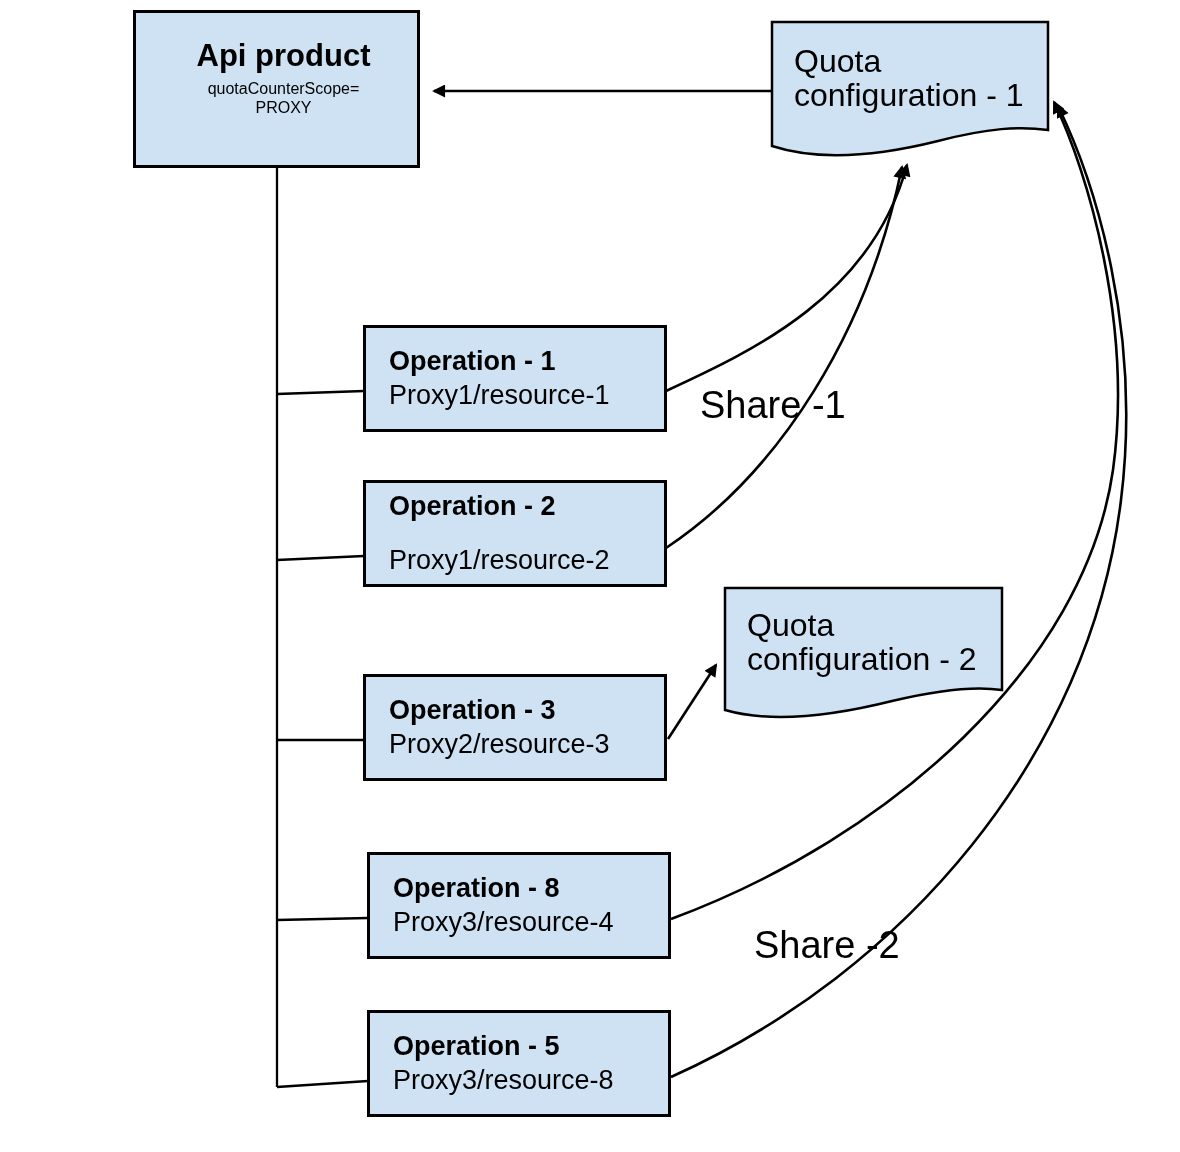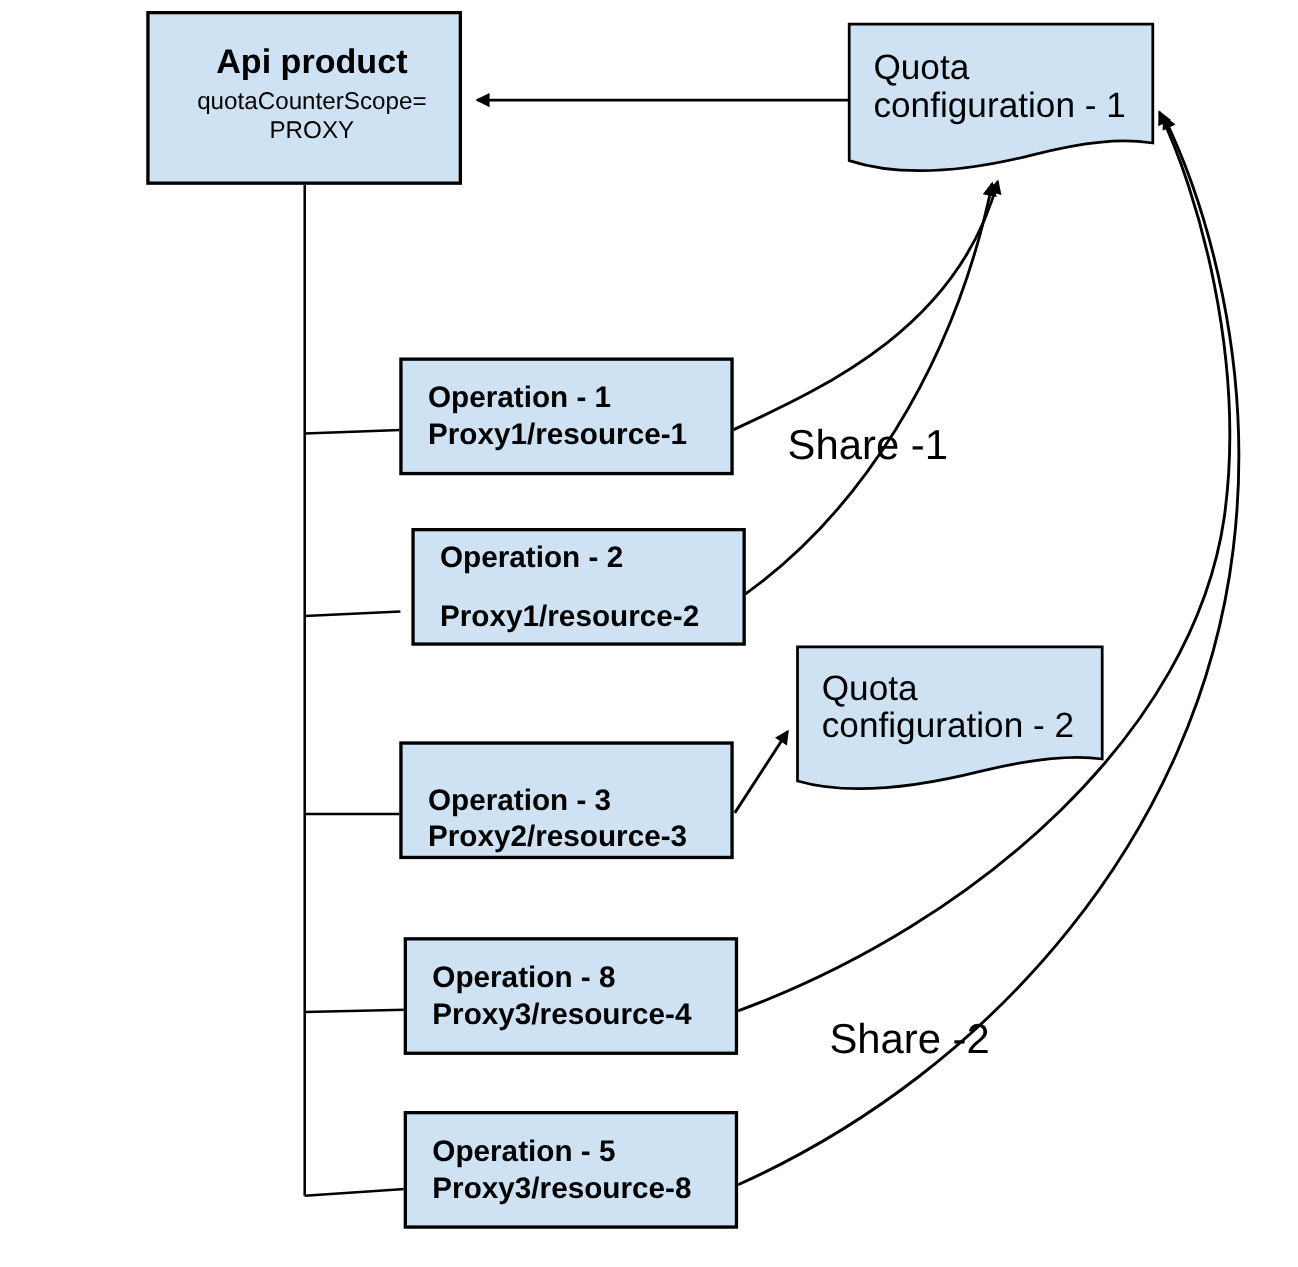--- a/index.html
+++ b/index.html
@@ -20,44 +20,44 @@
     box-sizing:border-box;
     background:var(--node-fill);
     border:3px solid var(--line);
   }
   .api-box{
     left:133px;top:10px;width:287px;height:158px;
     padding:26px 10px 0 24px;
     text-align:center;
   }
   .api-title{font-size:31px;font-weight:bold;line-height:1.1;margin-bottom:6px;}
-  .api-line{font-size:22px;line-height:1.2;}
+  .api-line{font-size:16px;line-height:1.2;}
   .op-box{
     width:304px;height:107px;
     display:flex;flex-direction:column;justify-content:center;
     padding-left:23px;
   }
   .op-title{font-size:27px;font-weight:bold;line-height:1.25;}
-  .op-sub{font-size:27px;line-height:1.25;font-weight:bold;}
+  .op-sub{font-size:27px;line-height:1.25;}
   #op1{left:363px;top:325px;}
-  #op2{left:374px;top:480px;gap:20px;}
-  #op3{left:363px;top:674px;justify-content:flex-end;}
+  #op2{left:363px;top:480px;gap:20px;}
+  #op3{left:363px;top:674px;}
   #op4{left:367px;top:852px;}
   #op5{left:367px;top:1010px;}
   .doc-text{
     position:absolute;
     font-size:32px;line-height:34px;
   }
   #quota1-text{left:794px;top:44px;}
   #quota2-text{left:747px;top:608px;}
   .share-label{
     position:absolute;
     font-size:38px;line-height:1.1;
   }
-  #share1{left:716px;top:385px;}
+  #share1{left:700px;top:385px;}
   #share2{left:730px;top:925px;margin-left:24px;}
   .doc-shape{fill:var(--node-fill);stroke:var(--line);stroke-width:2.5;}
   .wire{fill:none;stroke:var(--line);stroke-width:2.3;}
   .wire-thick{fill:none;stroke:var(--line);stroke-width:2.6;}
 </style>
 </head>
 <body>
 
 <div id="canvas">
 

